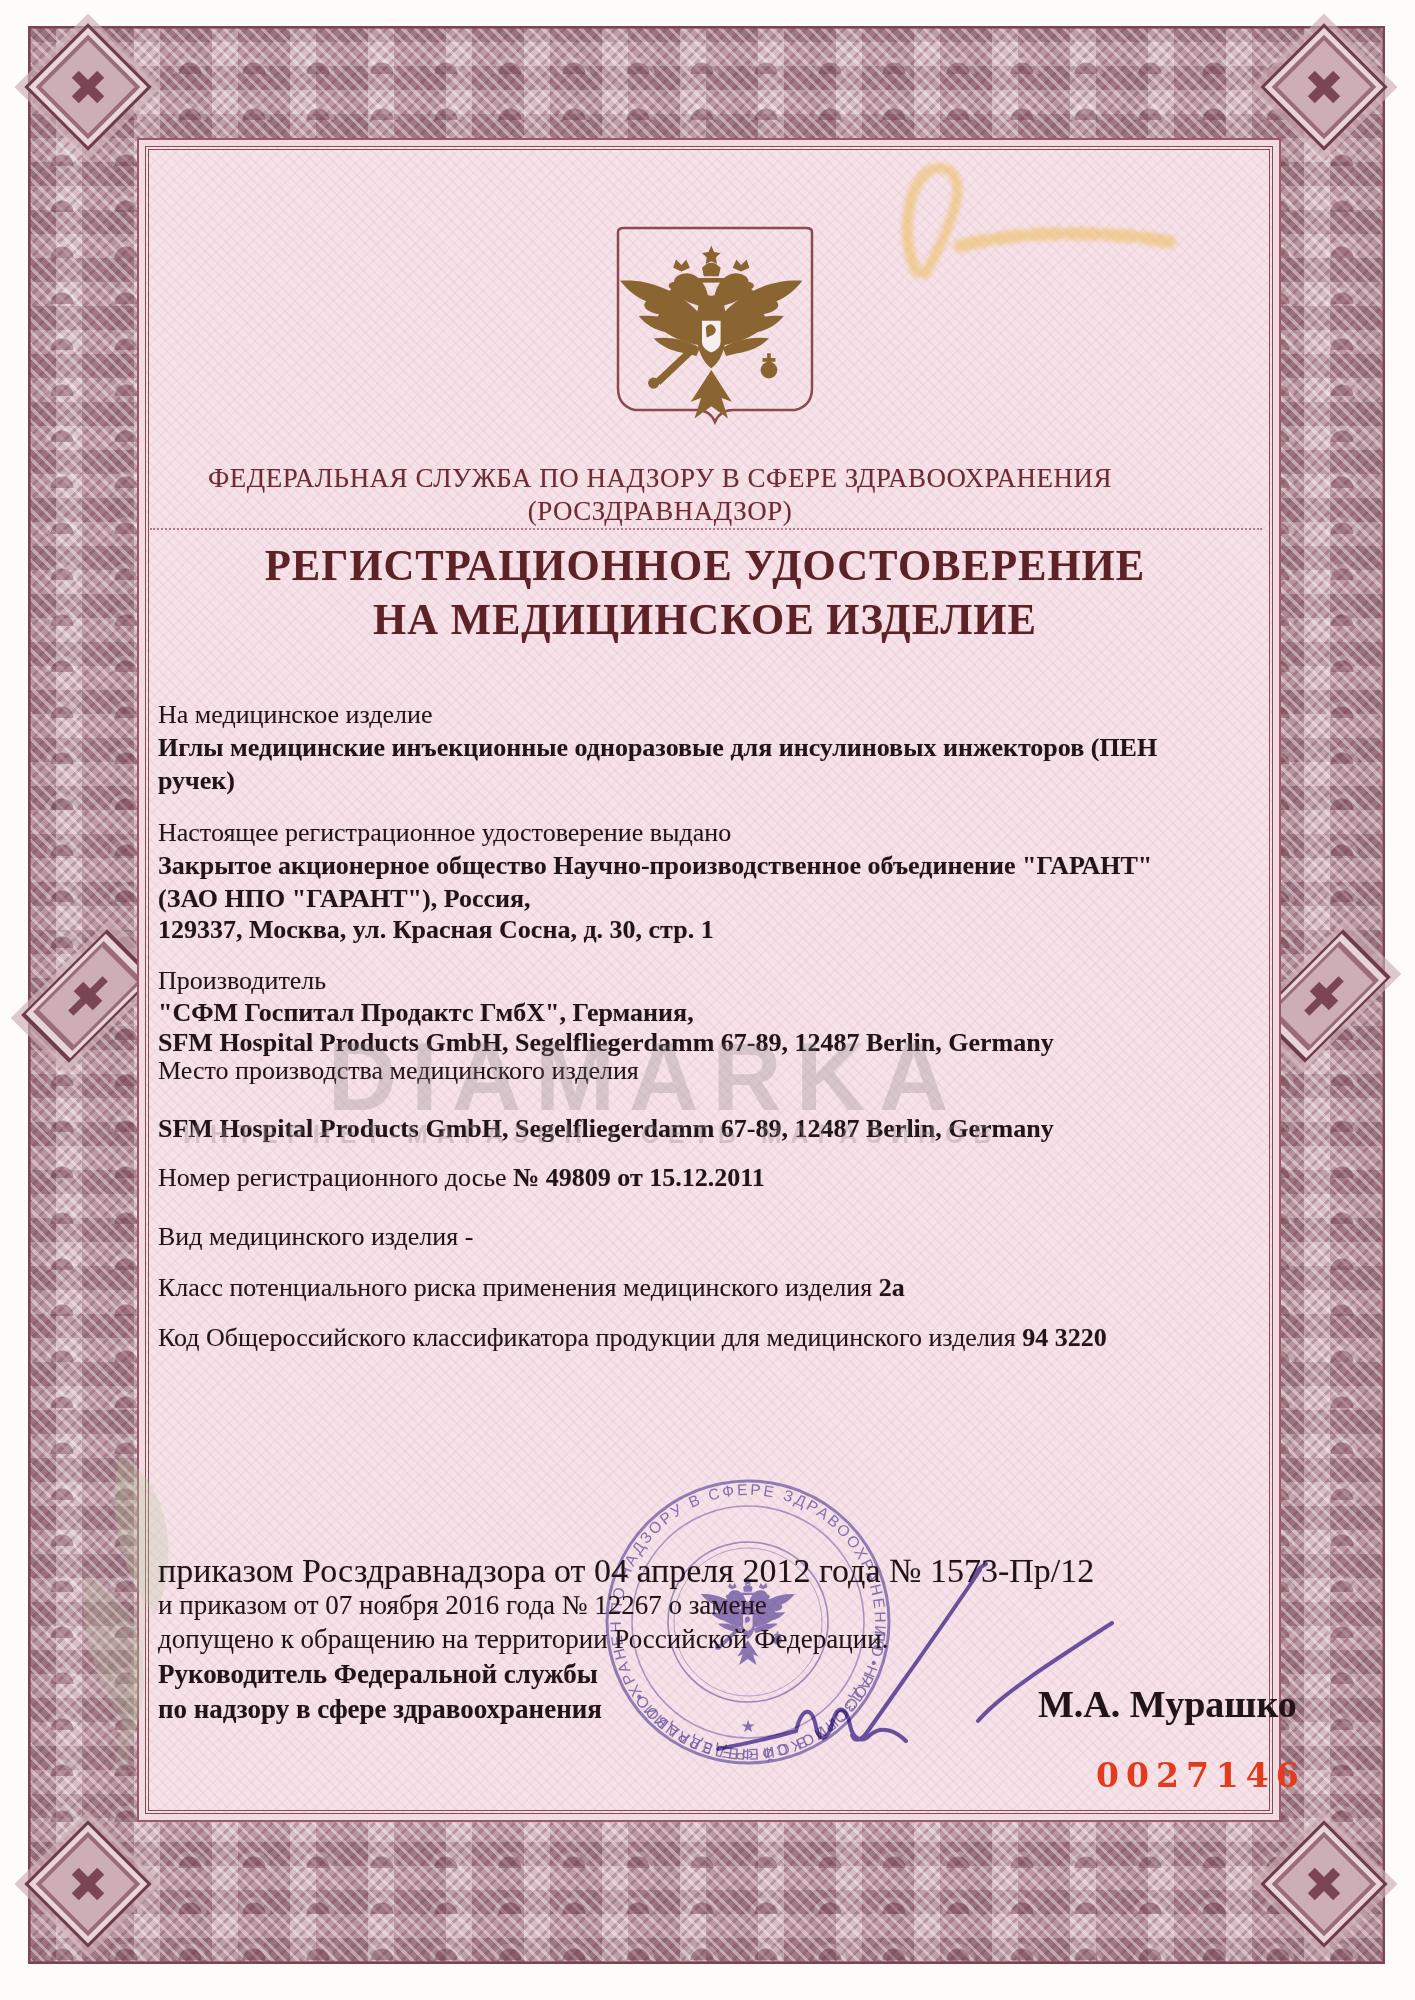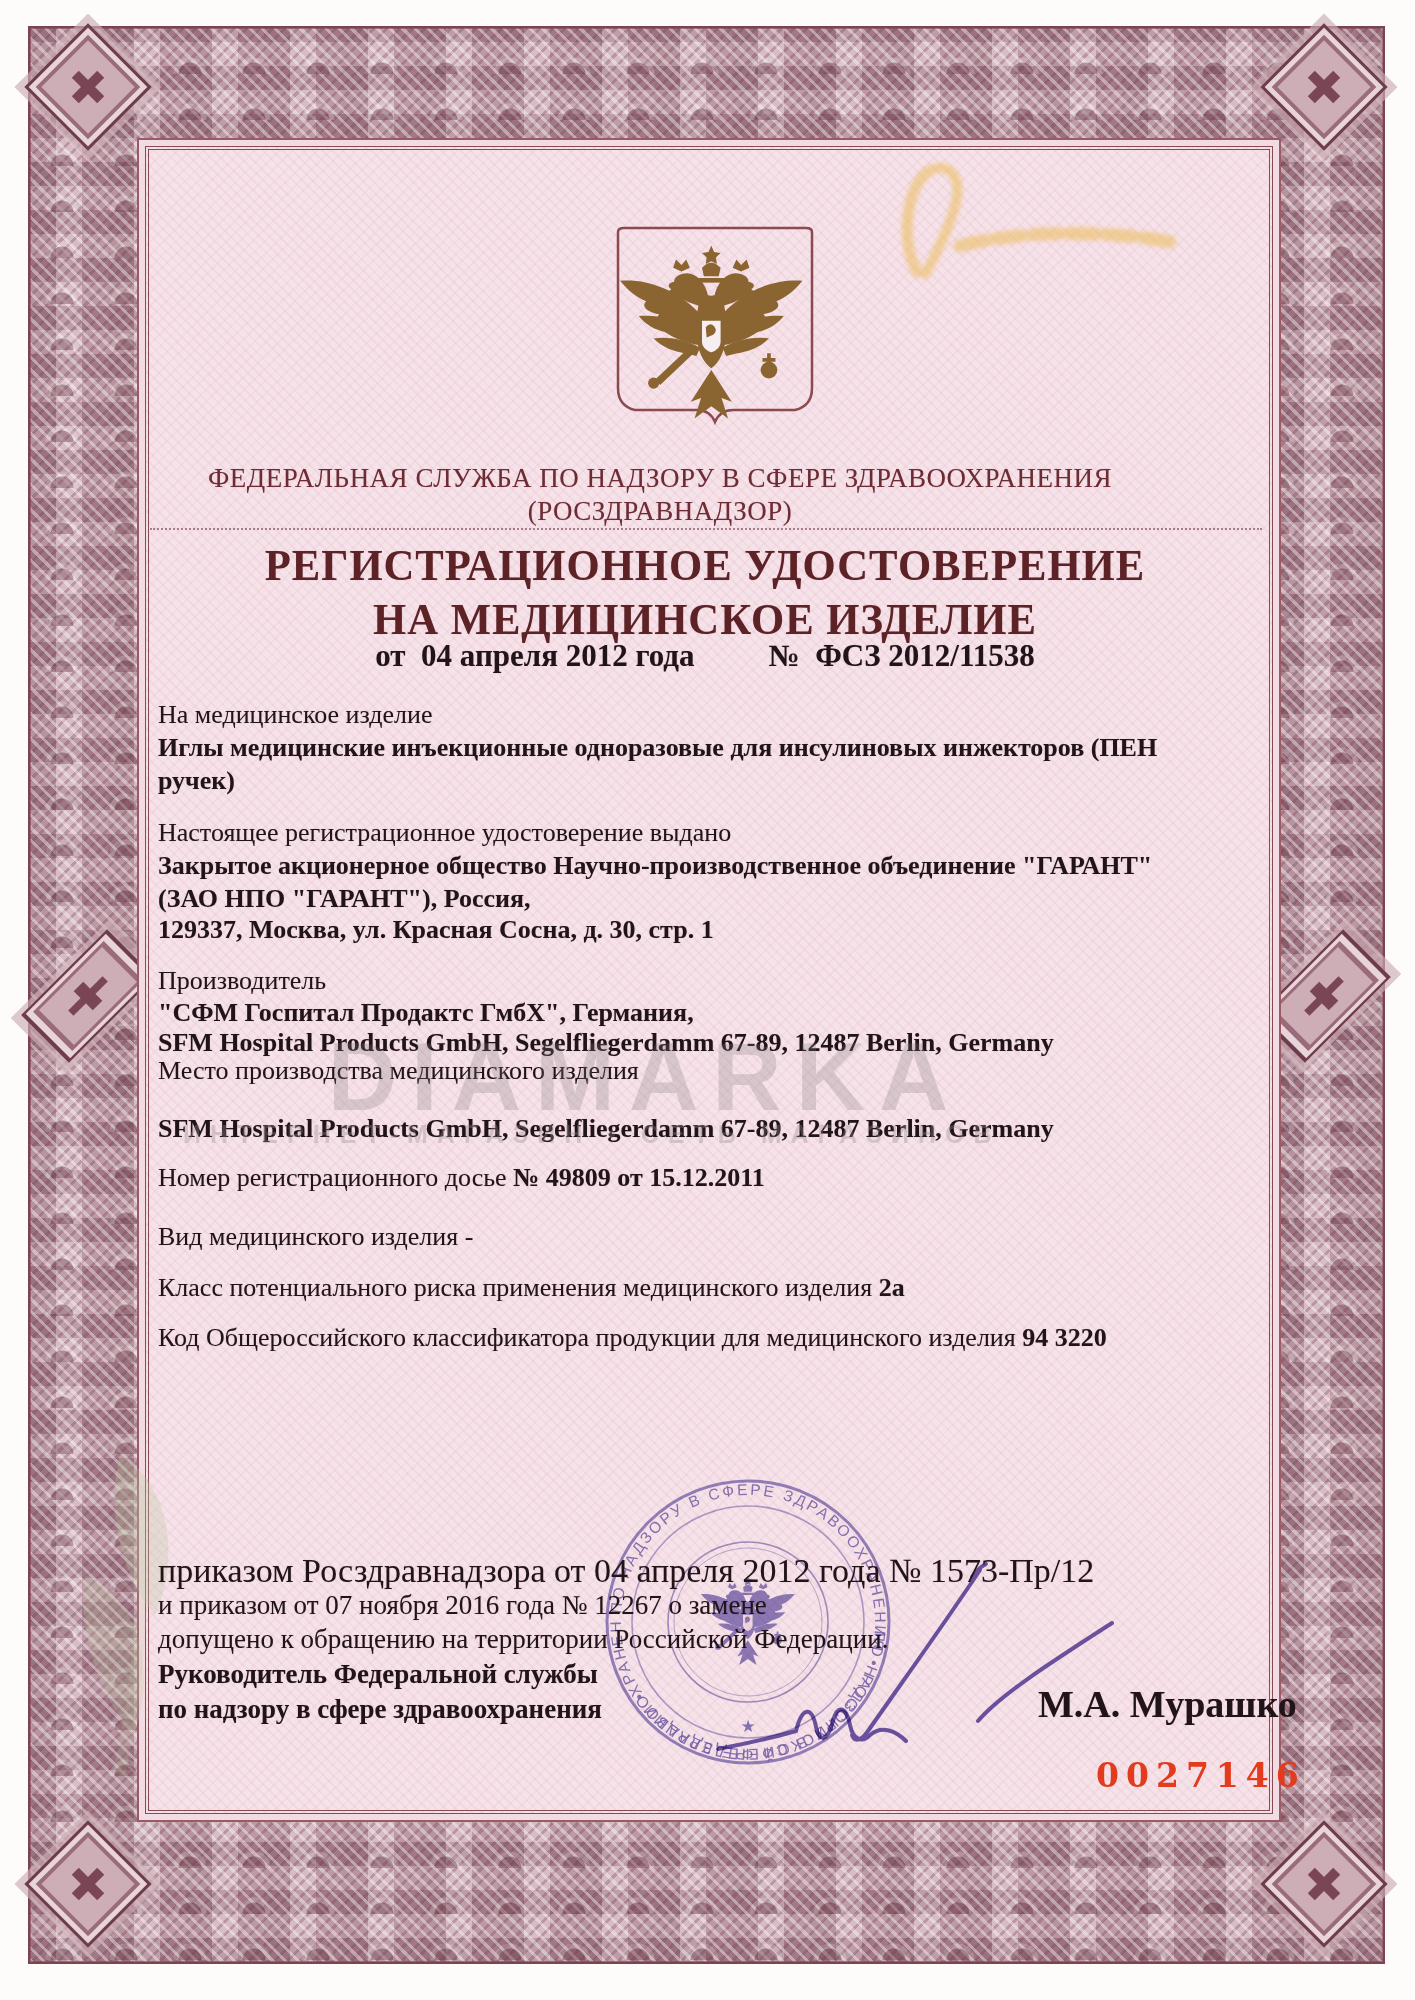--- a/index.html
+++ b/index.html
@@ -118,21 +118,20 @@
     <path d="M16,14 Q16,10 22,10 H204 Q210,10 210,14 V170 Q210,188 193,192 H131 Q118,192 113,204 Q108,192 95,192 H33 Q16,188 16,170 Z" fill="none" stroke="#8a4a50" stroke-width="2.5"></path>
     <use href="#eagle-core" transform="translate(7,20) scale(0.93)"></use>
   </svg>
 
   <div class="doc-text agency" style="top:461px;">ФЕДЕРАЛЬНАЯ СЛУЖБА ПО НАДЗОРУ В СФЕРЕ ЗДРАВООХРАНЕНИЯ</div>
   <div class="doc-text agency" style="top:494px;">(РОСЗДРАВНАДЗОР)</div>
   <div class="dotline"></div>
 
   <div class="doc-text title" style="top:538px;">РЕГИСТРАЦИОННОЕ УДОСТОВЕРЕНИЕ</div>
   <div class="doc-text title" style="top:592px;">НА МЕДИЦИНСКОЕ ИЗДЕЛИЕ</div>
-  <div class="doc-text dateline" style="top:636px;"><span>от  04 апреля 2012 года</span><span class="gap"></span><span>№  ФСЗ 2012/11538</span></div>
 
   <div class="doc-text" style="left:158px;top:698px;width:1098px;">На медицинское изделие</div>
   <div class="doc-text" style="left:158px;top:816px;width:1098px;">Настоящее регистрационное удостоверение выдано</div>
 
   <div class="doc-text b" style="left:158px;top:731px;width:1020px;">Иглы медицинские инъекционные одноразовые для инсулиновых инжекторов (ПЕН ручек)</div>
   <div class="doc-text b" style="left:158px;top:849px;width:1010px;">Закрытое акционерное общество Научно-производственное объединение "ГАРАНТ" (ЗАО НПО "ГАРАНТ"), Россия,</div>
   <div class="doc-text b" style="left:158px;top:913px;width:1098px;">129337, Москва, ул. Красная Сосна, д. 30, стр. 1</div>
 
   <div class="doc-text" style="left:158px;top:964px;width:1098px;">Производитель</div>
   <div class="doc-text b" style="left:158px;top:996px;width:1098px;">"СФМ Госпитал Продактс ГмбХ", Германия,</div>

